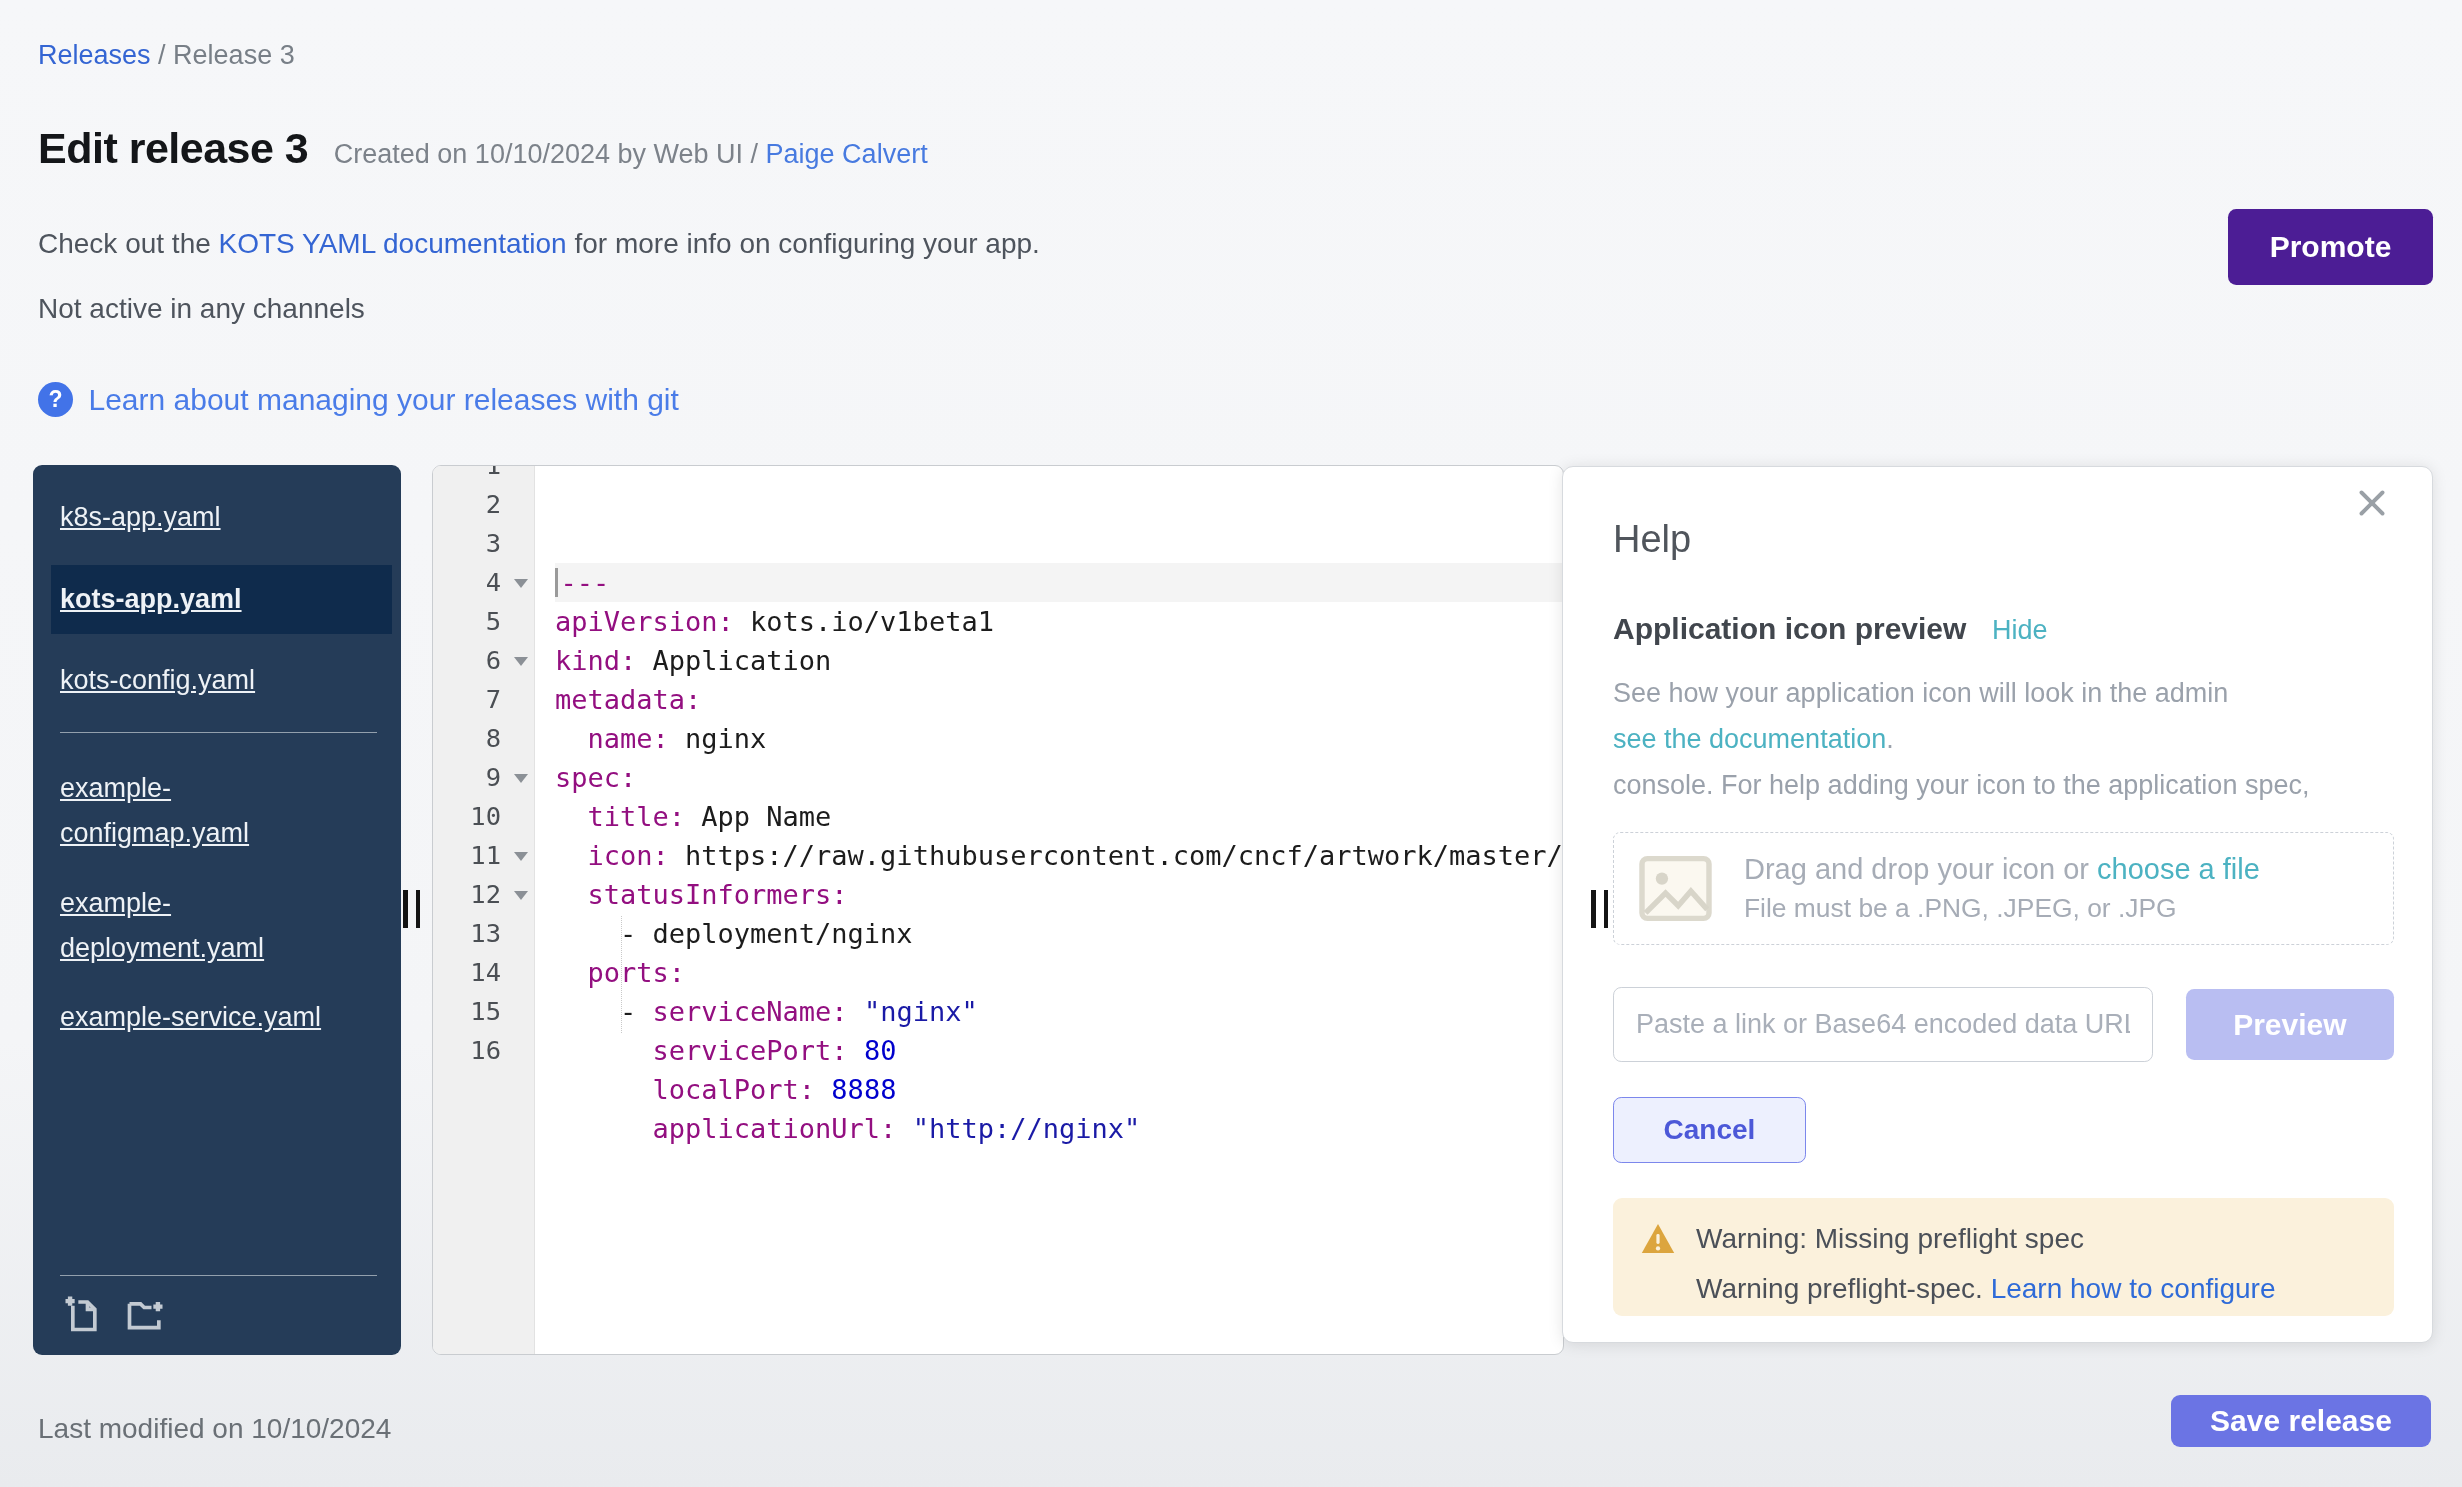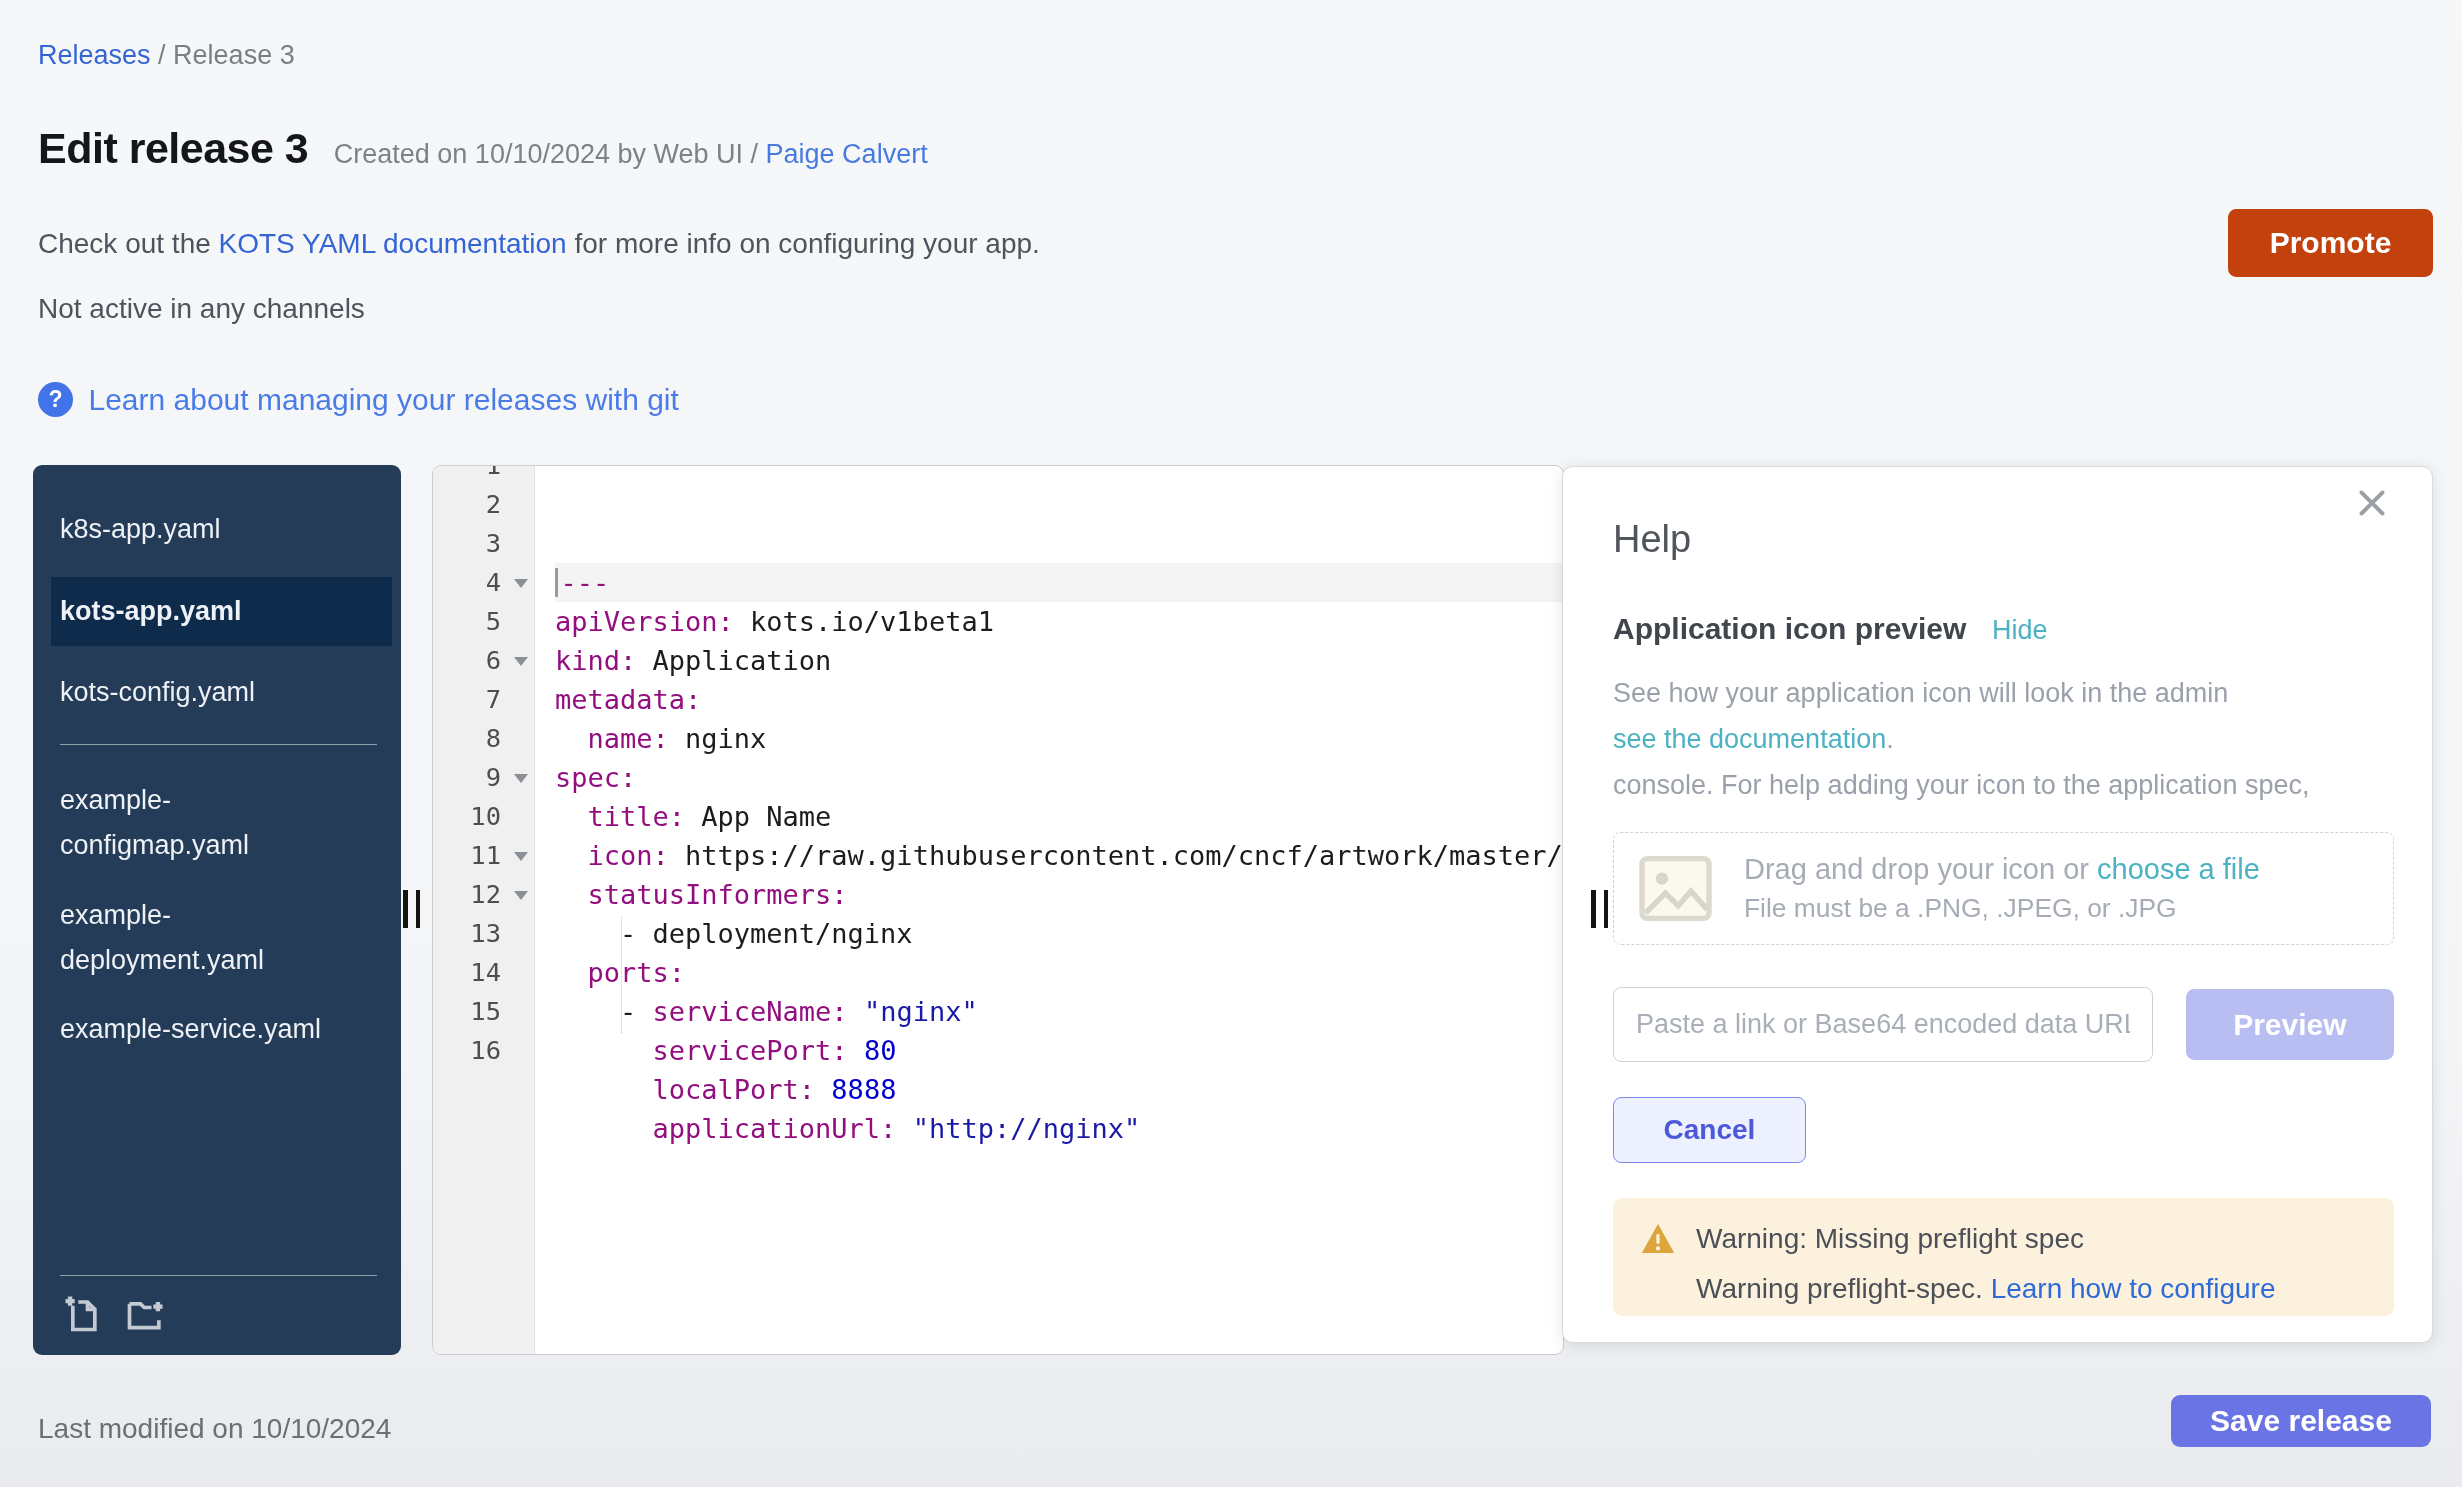--- a/index.html
+++ b/index.html
@@ -20,27 +20,27 @@
   .created a { color:#477ae0; text-decoration:none; cursor:pointer; }
   .docs-line { left:38px; top:228px; font-size:28px; color:#4e545d; }
   .docs-line a { color:#3465d3; text-decoration:none; cursor:pointer; }
   .channels { left:38px; top:293px; font-size:28px; color:#4e545d; }
   .git-row { left:38px; top:382px; display:flex; align-items:center; gap:15.5px; cursor:pointer; }
   .q-icon { width:35px; height:35px; border-radius:50%; background:#4273e8; color:#fff;
             font-size:23px; font-weight:bold; display:flex; align-items:center; justify-content:center; }
   .git-link { font-size:30px; color:#4a7ce8; }
 
   .btn { border:none; border-radius:8.2px; cursor:pointer; font-family:inherit; font-weight:bold; color:#fff; }
-  .promote-btn { left:2228px; top:209px; width:205px; height:68px; font-size:30px; background:#c2410c; }
+  .promote-btn { left:2228px; top:209px; width:205px; height:76px; font-size:30px; background:#4c1d95; }
   .save-btn { left:2171px; top:1395px; width:260px; height:52px; font-size:30px; background:#6b74e4; border-radius:9px; }
 
   
   .sidebar { left:33px; top:465px; width:368px; height:890px; background:#253c58;
              border-radius:9px; color:#eef2f6; }
-  .file-list { padding:42px 24px 0 27px; font-size:27px; }
+  .file-list { padding:30px 24px 0 27px; font-size:27px;text-decoration:underline; }
   .file { line-height:45px; margin-bottom:24.6px; max-width:291px; overflow-wrap:break-word; cursor:pointer; }
   .file.selected { background:#0f2b4c; font-weight:bold; margin-left:-9px; margin-right:-14.6px;
                    padding:12px 9px; max-width:none; }
   .side-divider { border:none; border-top:0.9px solid #93a0ad; margin:29px 0 33px 0; }
   .sidebar-bottom { position:absolute; left:27px; right:24px; bottom:14.6px; }
   .sidebar-bottom hr { border:none; border-top:0.9px solid #93a0ad; margin-bottom:14.6px; }
   .icons-row { display:flex; gap:20px; padding-bottom:5.5px; }
   .icons-row svg { cursor:pointer; }
 
   

